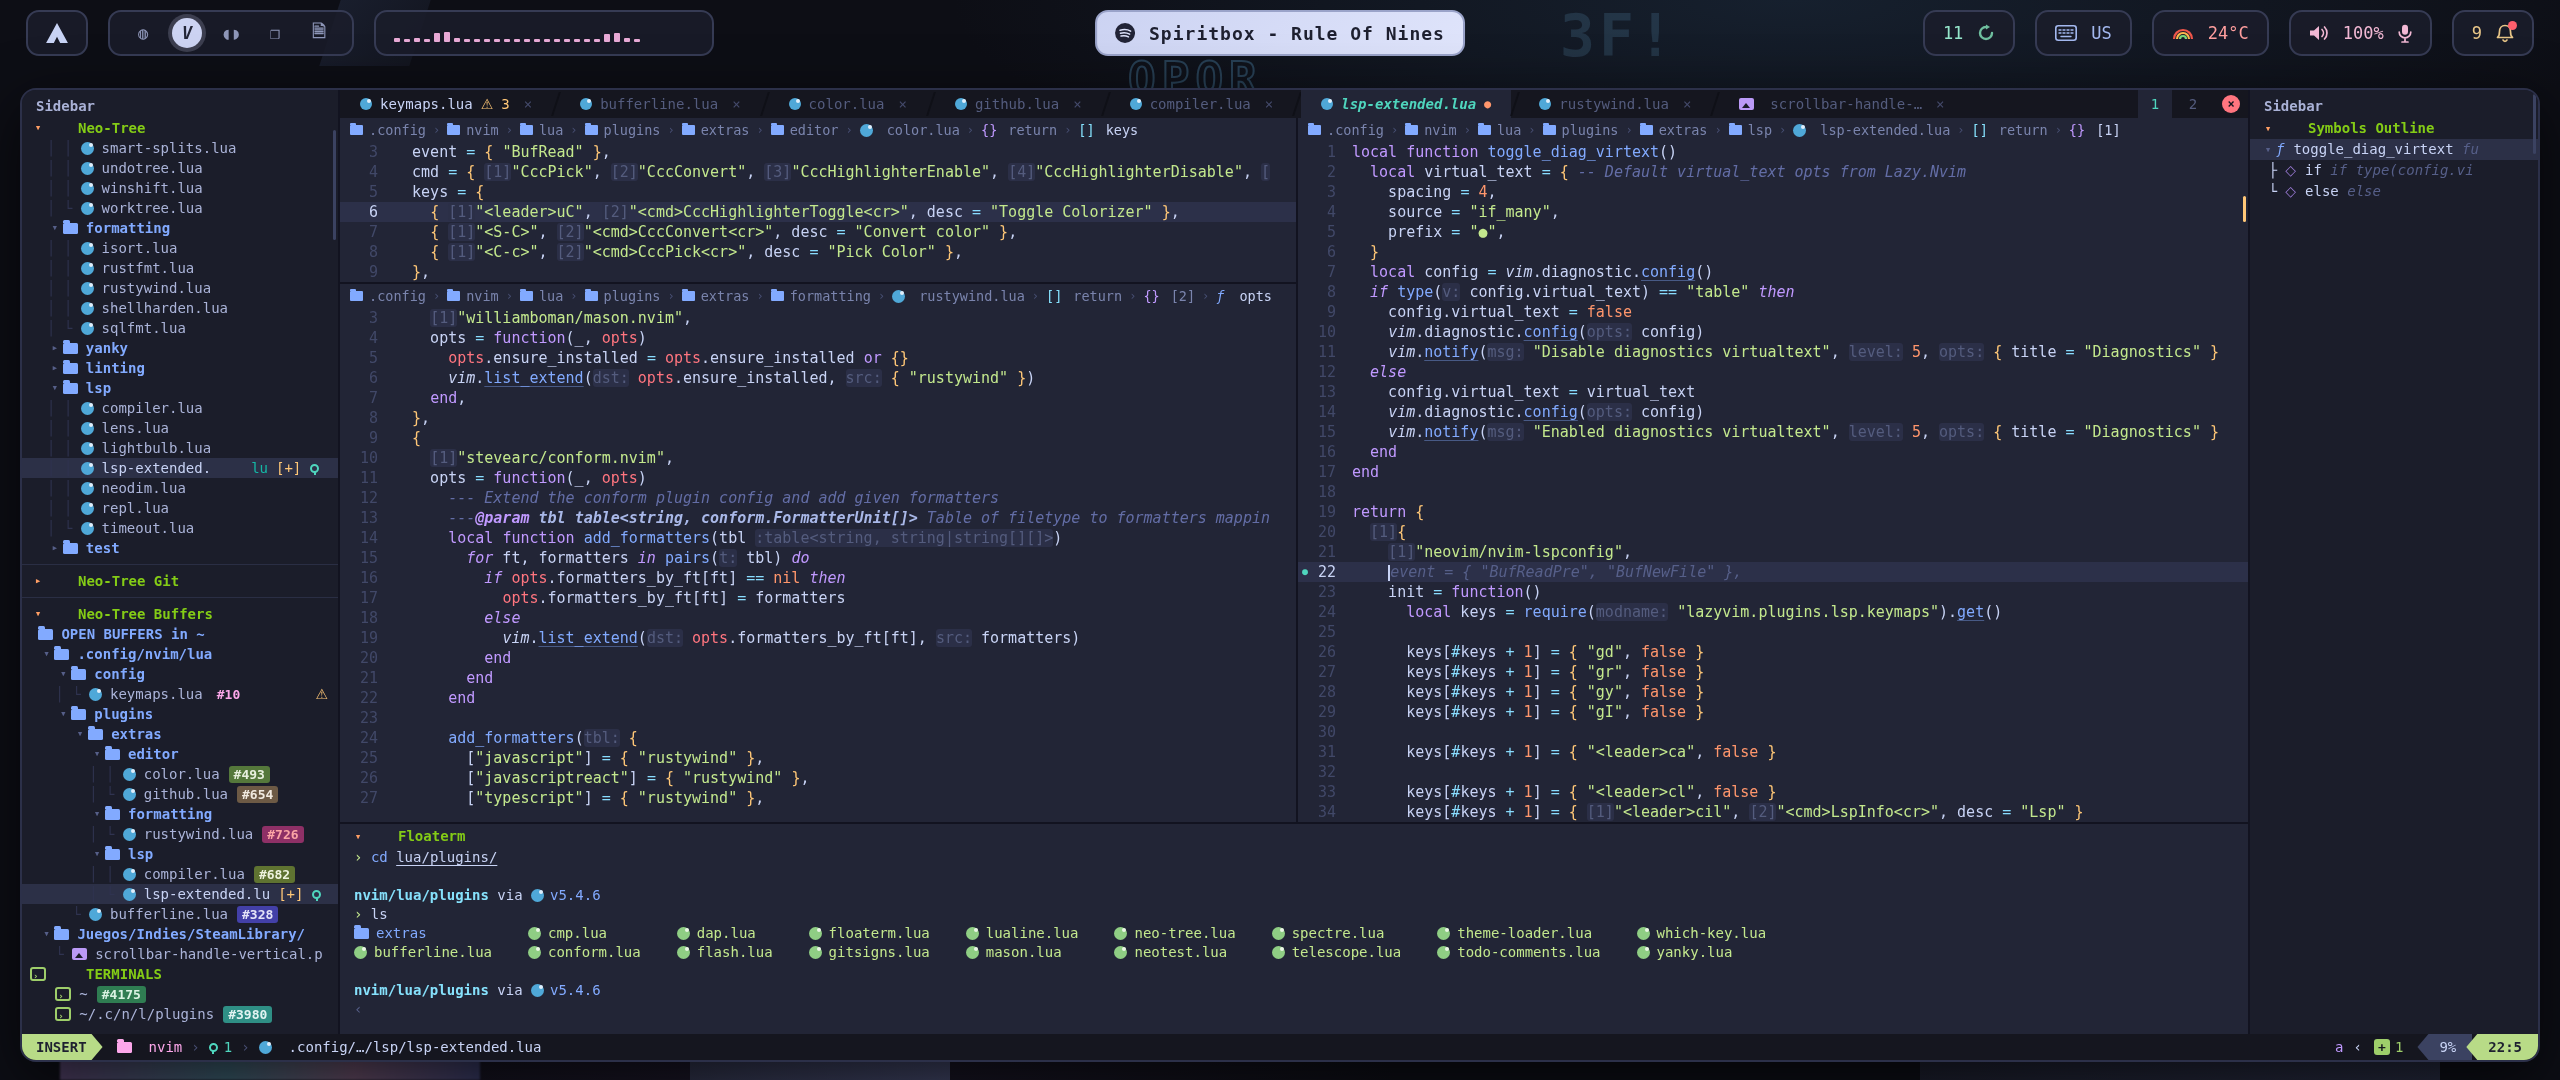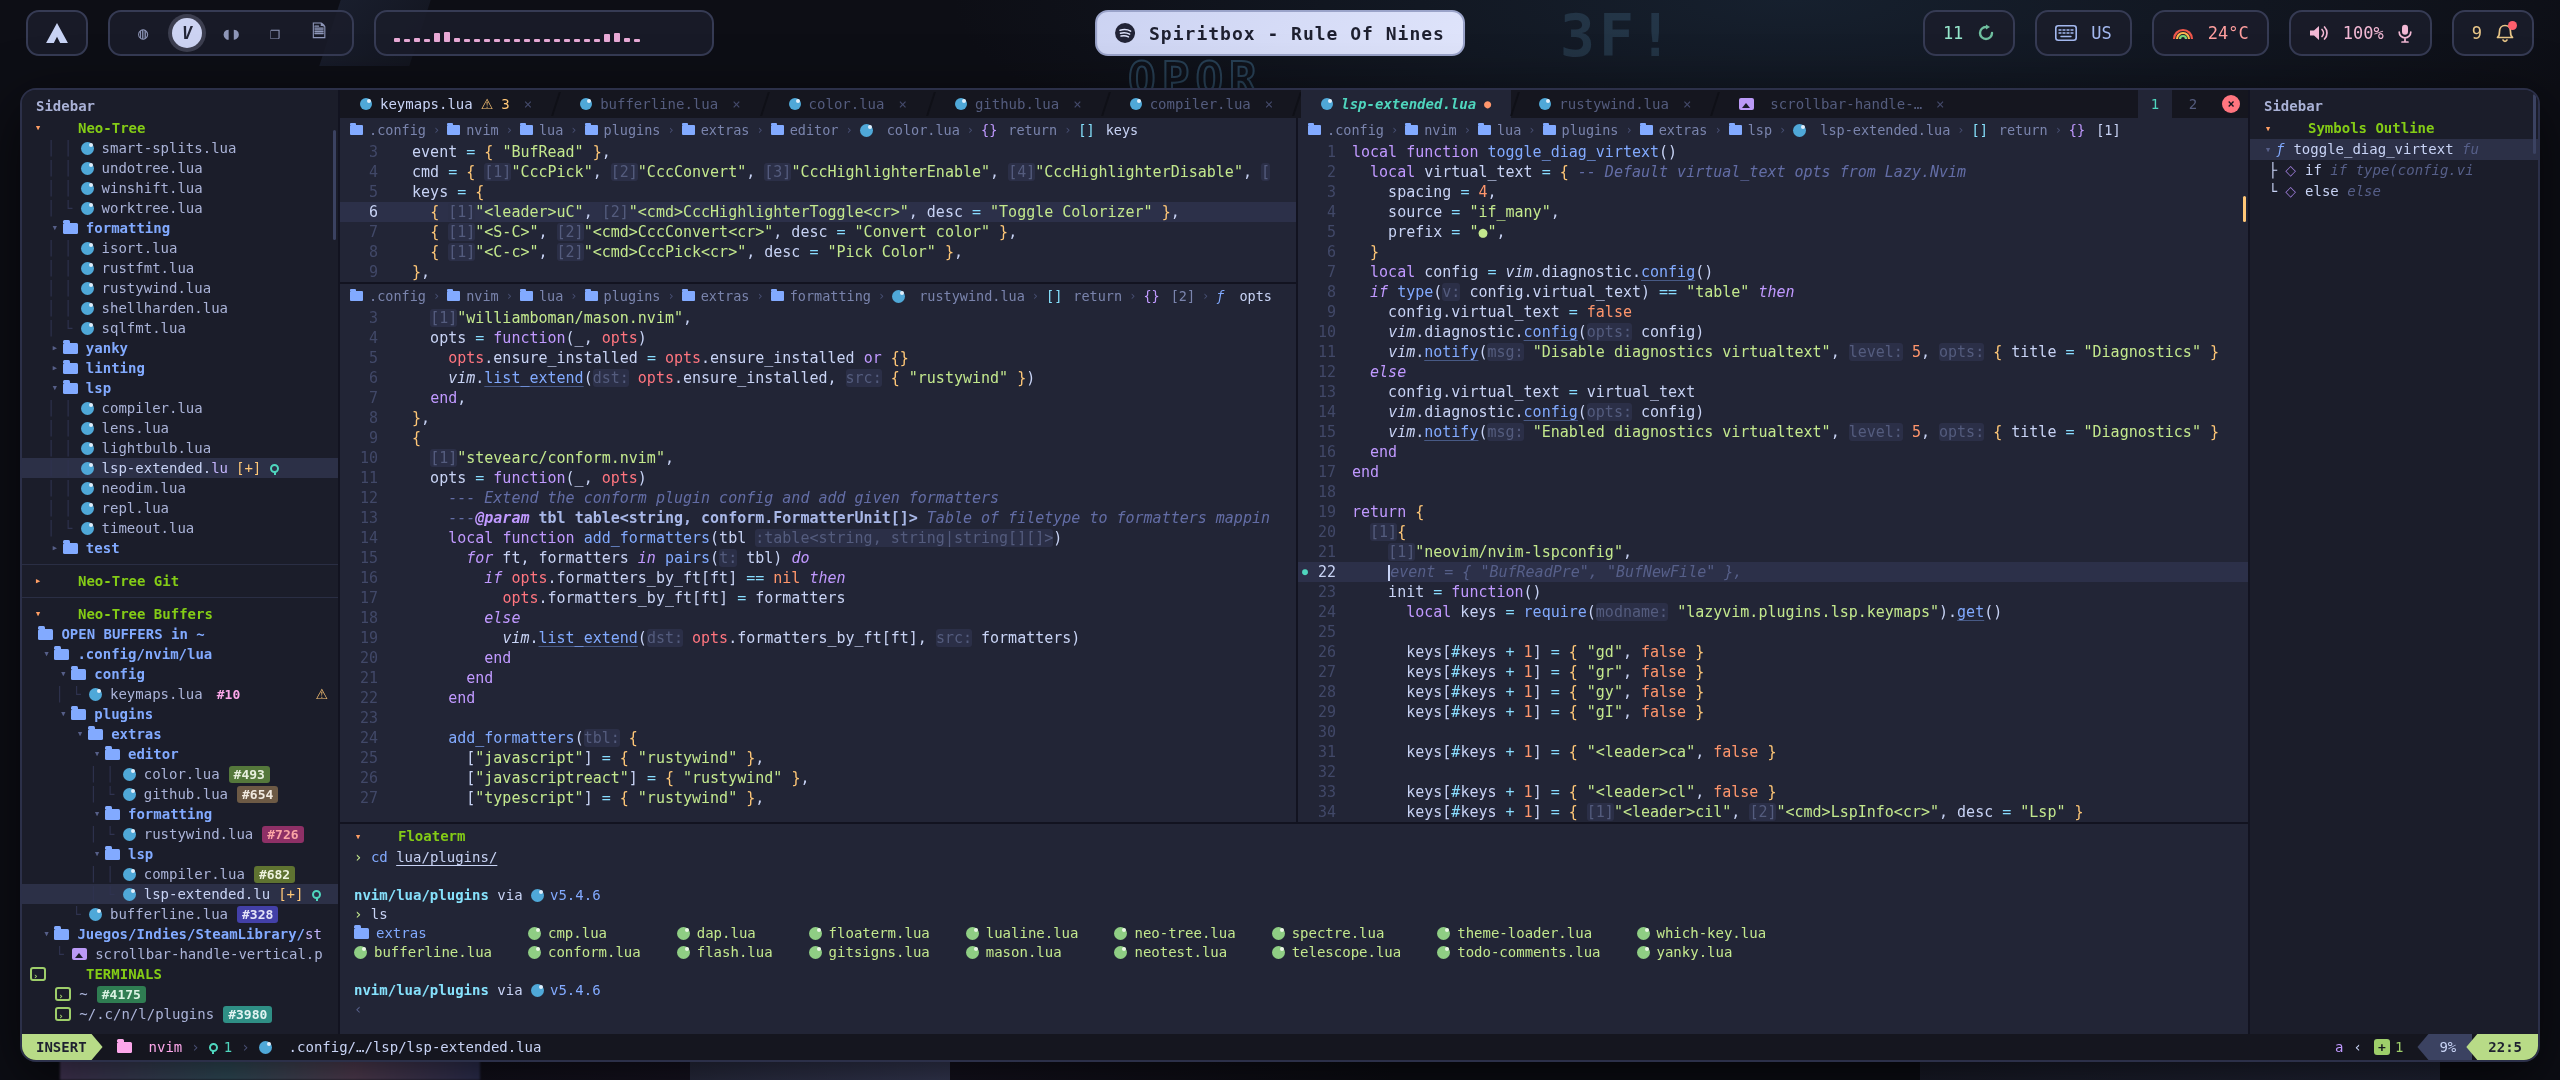--- a/index.html
+++ b/index.html
@@ -55,21 +55,21 @@
     font-size:14px; overflow:hidden; flex:none; }
   .panel-title { color:#a9b1d6; font-weight:bold; padding:8px 0 4px 14px; font-size:14px; }
   .nt-row { height:20px; line-height:20px; display:flex; align-items:center; padding-left:8px;
     white-space:pre; color:#aab3d8; }
   .nt-row.sel { background:#2c3047; }
   .nt-row .guide { color:#2f3350; }
   .chev { width:16px; color:#565f89; font-size:11px; text-align:center; flex:none; }
   .chev.hdr { color:#ff9e64; }
   .nt-hdr-label { color:#84cc16; font-weight:bold;margin-left:32px; }
   .nt-bold { color:#82aaff; font-weight:bold; }
-  .nt-dim { color:#c4b5fd; }
+  .nt-dim { color:#14b8a6;margin-left:40px; }
   .nt-div { height:1px; background:#2a2e44; margin:6px 0; }
   .badge { margin-left:9px; padding:0 5px; border-radius:3px; font-size:13px; height:17px;
     line-height:17px; font-weight:bold; }
   .tag-plus { color:#ffc777; margin-left:8px; }
   .row-right { margin-left:auto; margin-right:10px; }
   .i-warn { color:#ffc777; font-family:"DejaVu Sans",sans-serif; font-size:14px; }
   .scroll-handle { position:absolute; width:3px; border-radius:2px; background:#3b4261; }
 
   
   .i-folder { display:inline-block; width:15px; height:11px; background:#82aaff; border-radius:1.5px;
@@ -146,21 +146,21 @@
   .tok-p { color:#c8d3f5; } .tok-k { color:#c099ff; }
   .tok-i { color:#c099ff; font-style:italic; }
   .tok-f { color:#82aaff; }
   .tok-u { color:#82aaff; text-decoration:underline; text-decoration-color:#82aaff66; text-underline-offset:3px; }
   .tok-s { color:#c3e88d; } .tok-n { color:#ff966c; } .tok-b { color:#ffc777; }
   .tok-o { color:#89ddff; } .tok-c { color:#636da6; font-style:italic; }
   .tok-h { color:#545c7e; background:#2b2f47; border-radius:3px; }
   .tok-v { color:#c8d3f5; font-style:italic; } .tok-r { color:#ff757f; }
   .tok-d { color:#565f89; font-style:italic; }
   .tok-ck { color:#c099ff; font-style:italic; font-weight:bold; }
-  .tok-cb { color:#a9b8e8; font-weight:bold; }
+  .tok-cb { color:#a9b8e8; font-style:italic; font-weight:bold; }
   .tok-cur { display:inline-block; width:2px; height:16px; background:#c8d3f5; vertical-align:middle; }
   .mark-yellow { position:absolute; right:2px; top:78px; width:3px; height:26px; background:#ffc777; border-radius:2px; }
 
   
   .floaterm { height:216px; background:#222536; border-top:2px solid #121320; flex:none;
     font-size:14px; overflow:hidden; }
   .ft-header { height:24px; display:flex; align-items:center; padding-left:10px; }
   .ft-body { padding-left:14px; white-space:pre; }
   .ft-line { height:19px; line-height:19px; display:flex; align-items:center; }
   .ft-pr { color:#c3e88d; } .ft-cd { color:#82aaff; }

